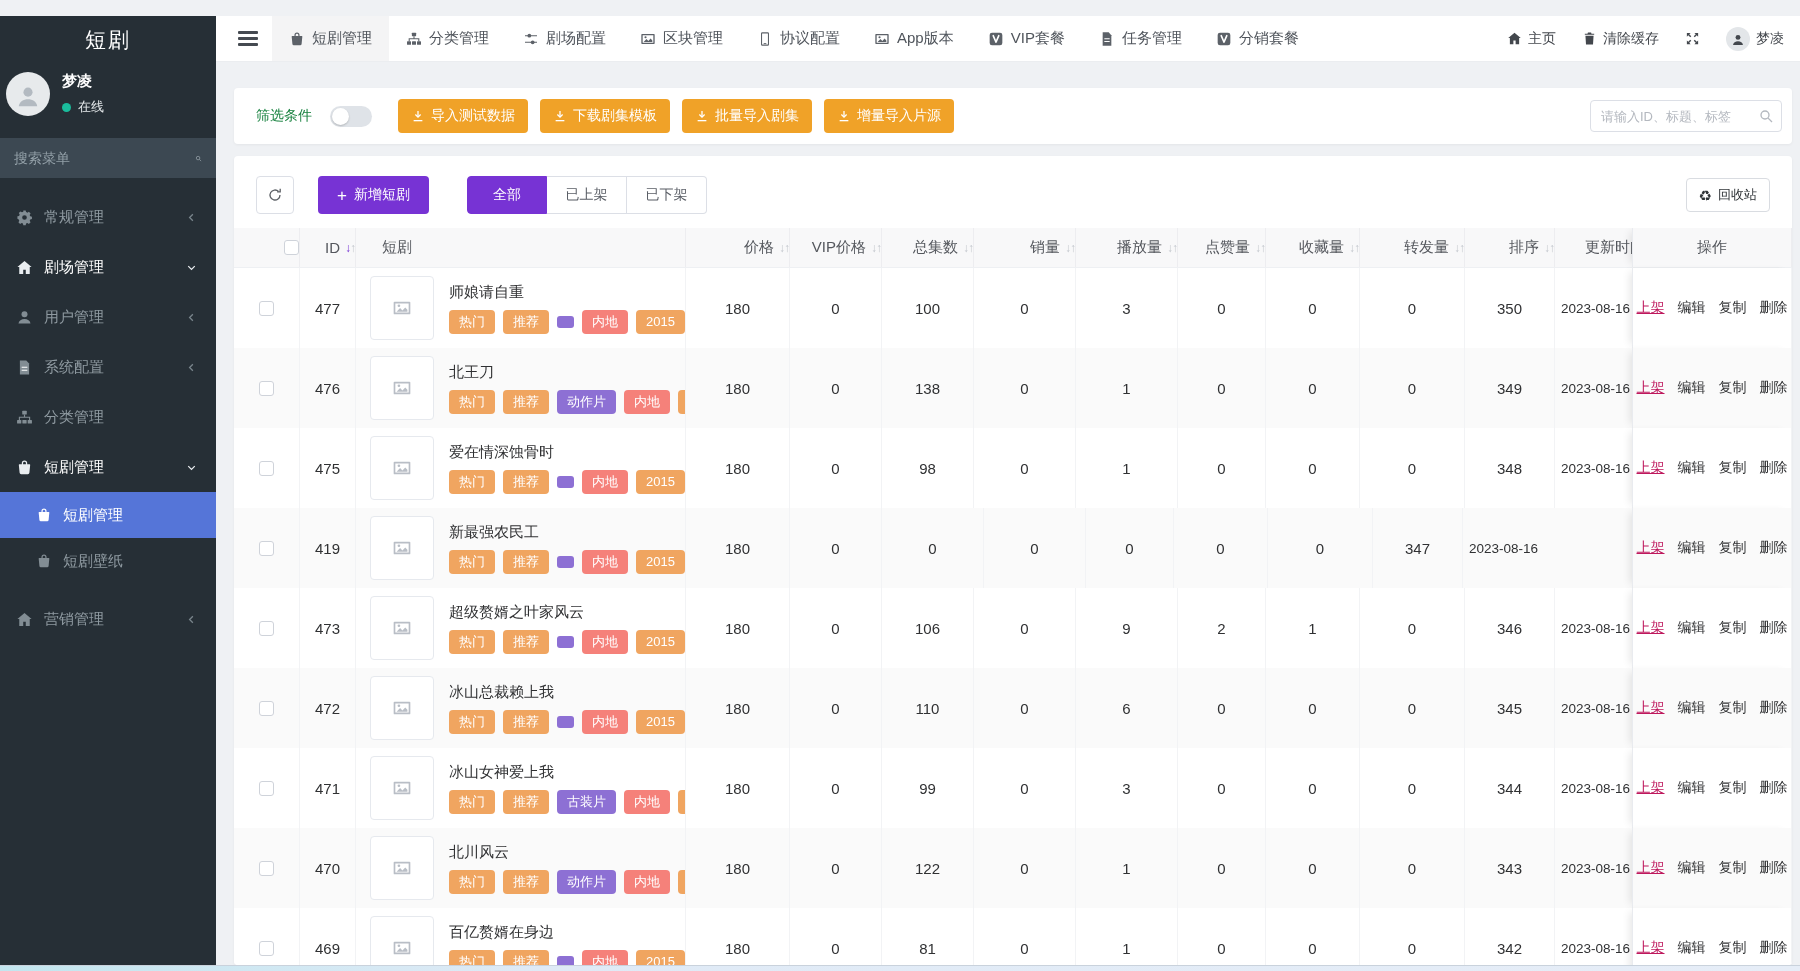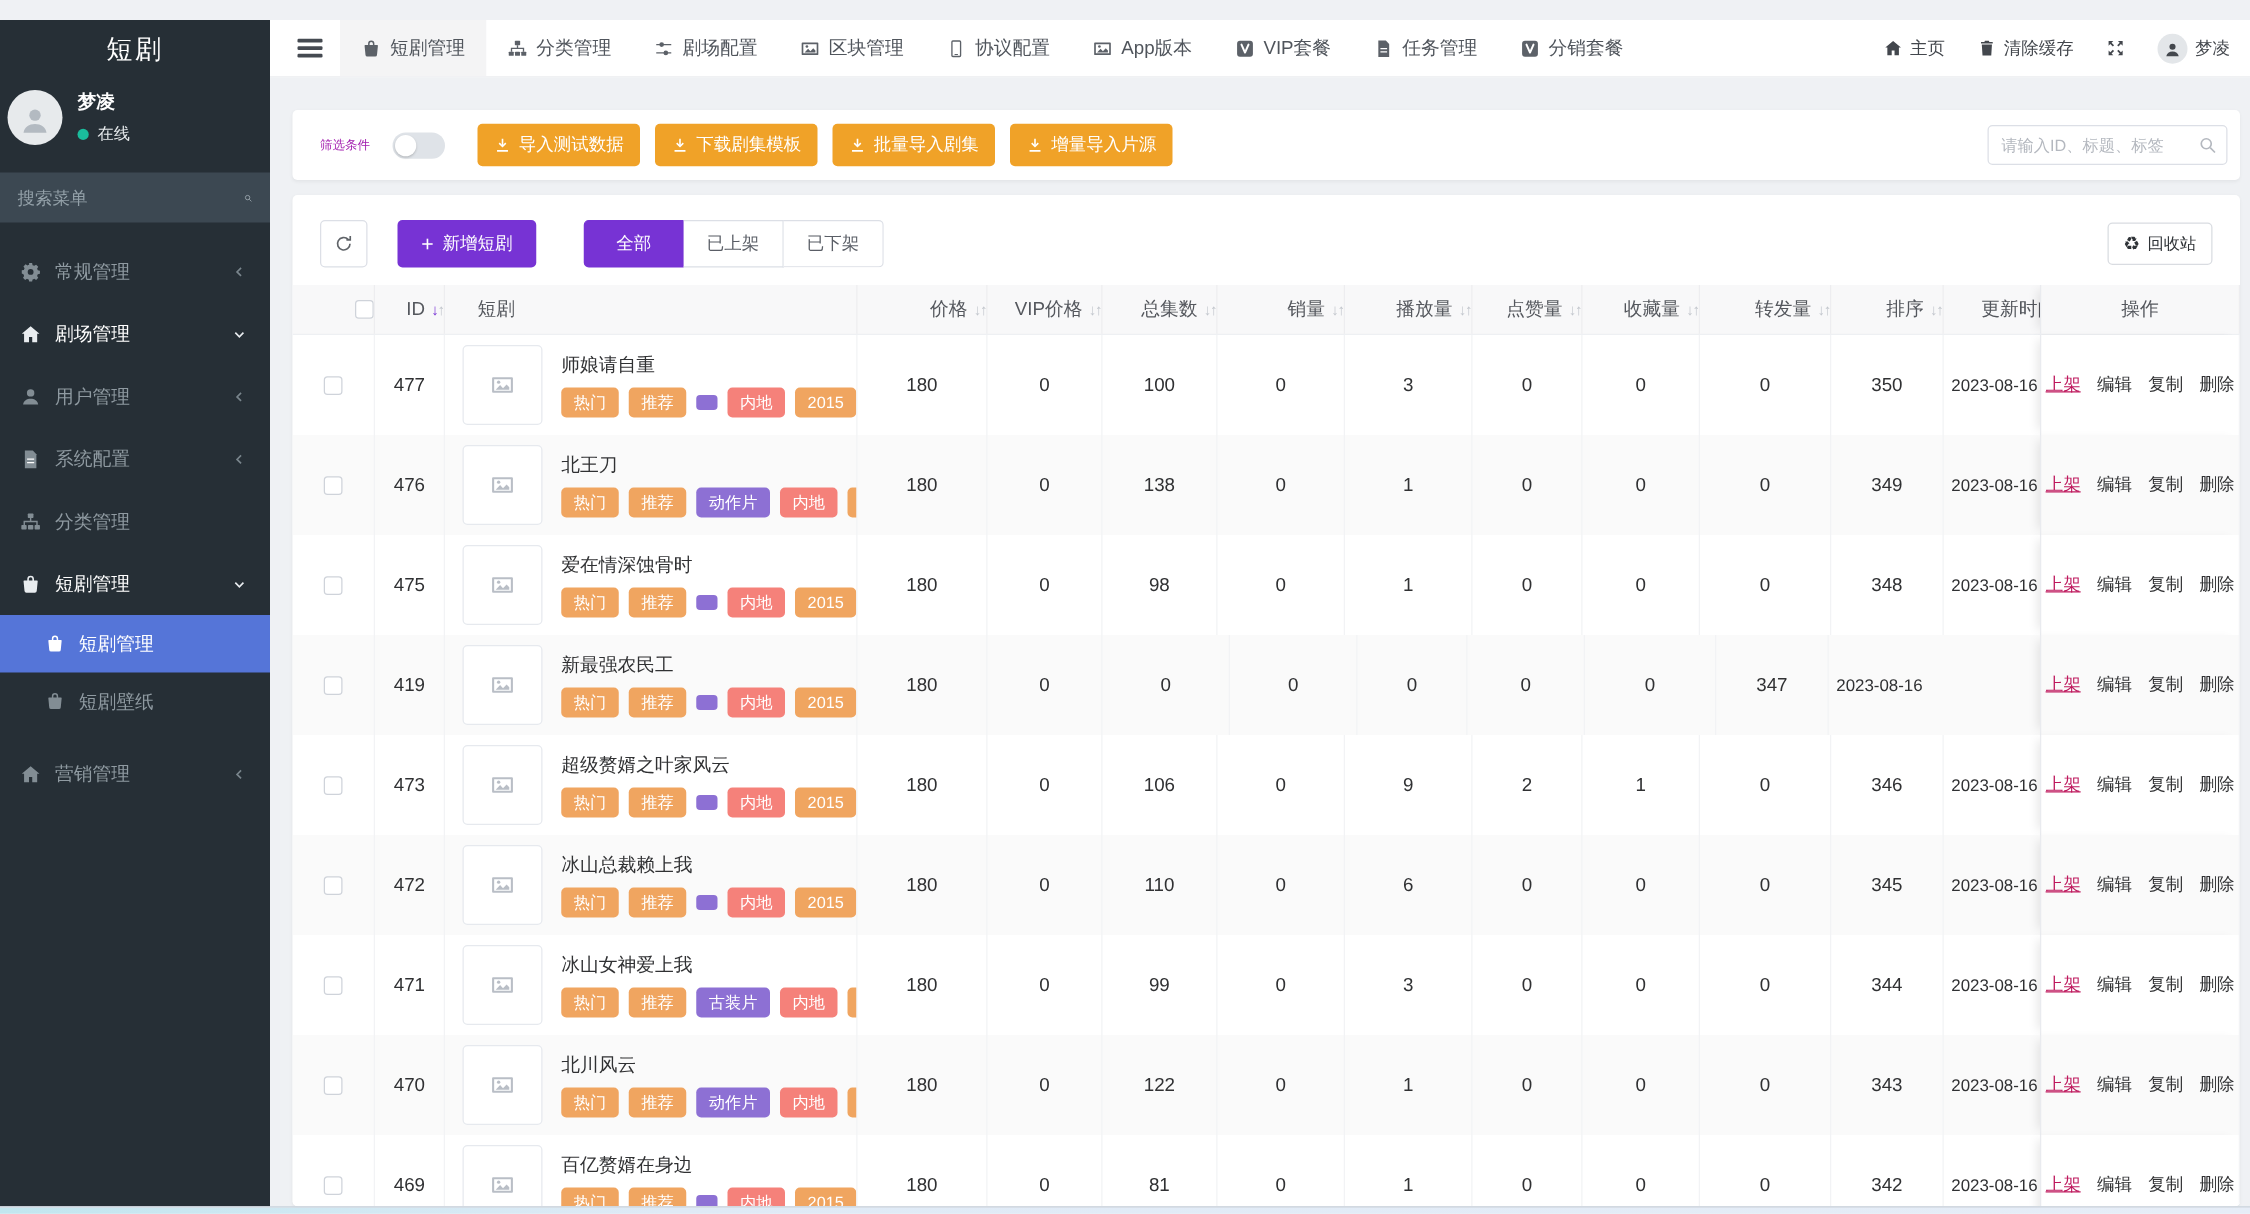--- a/index.html
+++ b/index.html
@@ -46,21 +46,21 @@
   .top-right { margin-left:auto; display:flex; align-items:center; gap:26px; padding-right:16px; }
   .top-item { display:flex; align-items:center; gap:6px; font-size:14px; color:#43474d; cursor:pointer; white-space:nowrap; }
   .top-item .ic { width:15px; height:15px; color:#43474d; }
   .mini-avatar { width:24px; height:24px; border-radius:50%; background:#e3e6e9; display:flex; align-items:center; justify-content:center; color:#9aa1a8; overflow:hidden; }
   .mini-avatar .ic { width:14px; height:14px; margin-top:3px; }
 
   .content { position:absolute; top:46px; left:0; right:0; bottom:0; padding:26px 8px 0 18px; display:flex; flex-direction:column; }
 
   
   .filter-card { height:56px; background:#fff; border-radius:4px; box-shadow:0 1px 3px rgba(0,0,0,.05); display:flex; align-items:center; padding:0 22px; position:relative; margin-bottom:12px; flex:none; }
-  .flabel { font-size:10px; color:#a21caf; }
+  .flabel { font-size:14px; color:#15803d; }
   .toggle { width:42px; height:21px; border-radius:11px; background:#dfe3e8; margin-left:18px; position:relative; cursor:pointer; flex:none; }
   .toggle::after { content:""; position:absolute; left:2px; top:2px; width:17px; height:17px; border-radius:50%; background:#fff; box-shadow:0 1px 2px rgba(0,0,0,.2); }
   #filter-buttons { display:flex; gap:12px; margin-left:26px; }
   .imp-btn { display:flex; align-items:center; gap:6px; height:34px; padding:0 13px; background:#f0a228; color:#fff; border:none; border-radius:4px; font-size:14px; font-family:inherit; cursor:pointer; }
   .imp-btn .ic { width:14px; height:14px; color:#fff; }
   .fsearch { position:absolute; right:10px; top:12px; width:192px; height:32px; }
   .fsearch input { width:100%; height:100%; border:1px solid #dcdfe6; border-radius:4px; padding:0 30px 0 10px; font-size:13px; color:#606266; outline:none; font-family:inherit; }
   .fsearch input::placeholder { color:#b4b8bf; }
   .fsearch .ic { position:absolute; right:8px; top:8px; width:16px; height:16px; color:#b4b8bf; }
 

